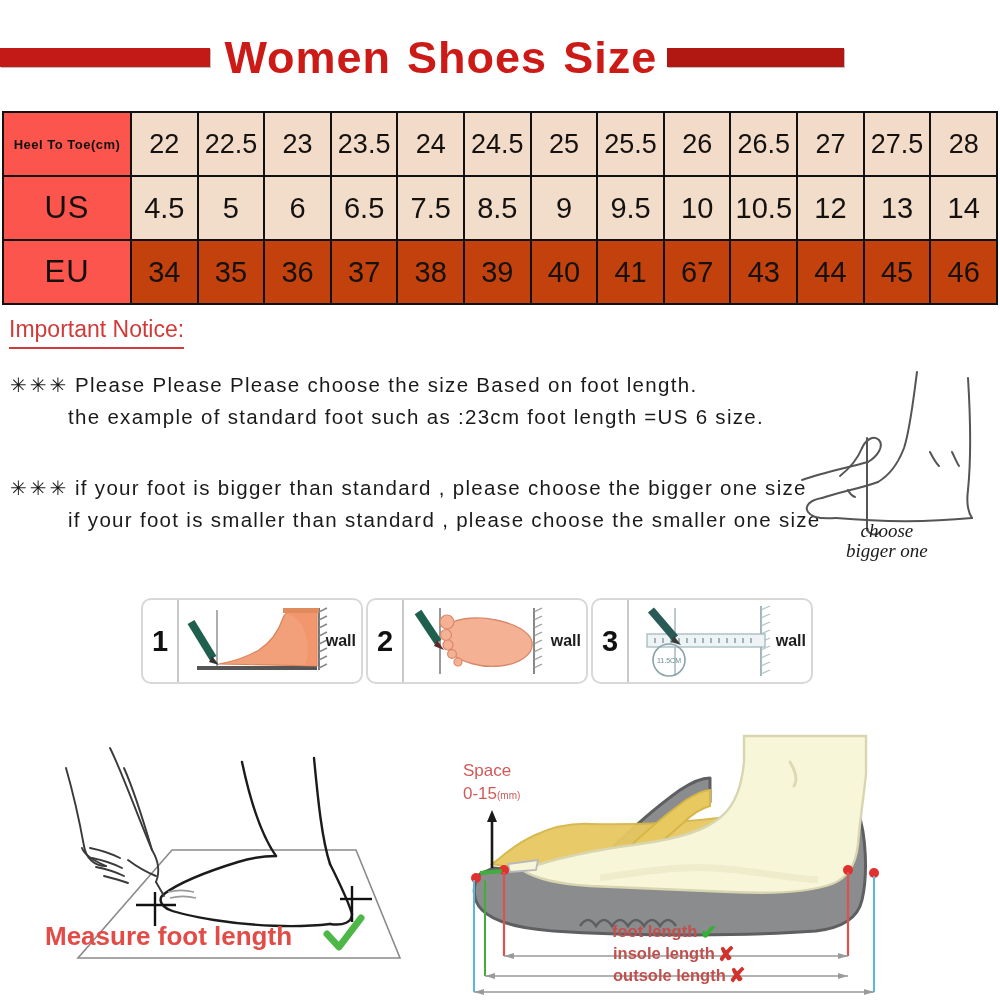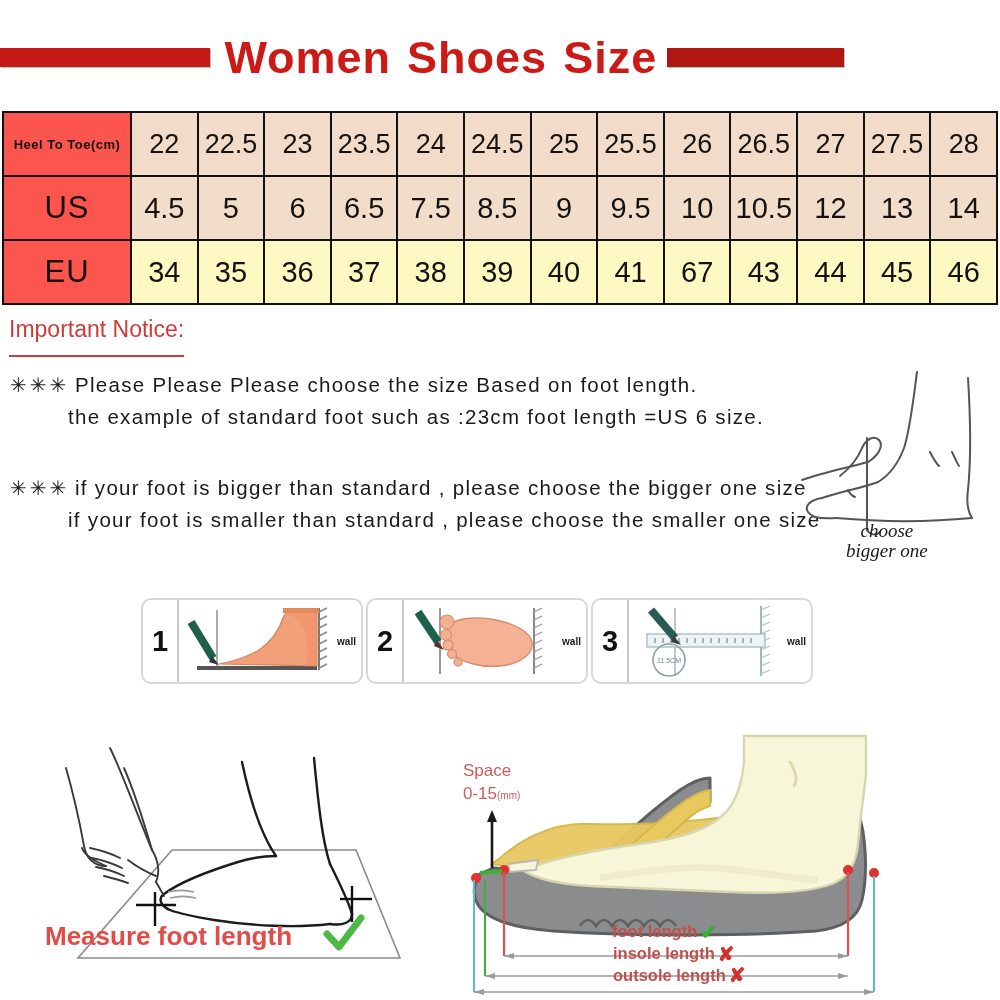--- a/index.html
+++ b/index.html
@@ -49,27 +49,27 @@
     padding: 0;
   }
   .rowlabel {
     background: #fb554d; color: #2a0a08;
     font-weight: 700; width: 128px;
   }
   .rowlabel.small { font-size: 13px; letter-spacing: 0.5px; font-weight: 700; }
   .rowlabel.big  { font-size: 31px; letter-spacing: 1px; font-weight: 400; }
   .cell-cm { background: #f2dcc9; font-size: 27px; margin-top: 42px; }
   .cell-us { background: #f2ddcb; font-size: 29px; }
-  .cell-eu { background: #fef9c3; font-size: 29px; }
+  .cell-eu { background: #c2410c; font-size: 29px; }
 
   
   .notice-head {
     position: absolute; left: 9px; top: 316px;
     color: #cf3b38; font-size: 23px;
-    border-bottom: 2px solid #cf3b38; padding-bottom: 12px;
+    border-bottom: 2px solid #cf3b38; padding-bottom: 4px;
     font-family: "Liberation Sans", sans-serif;
   }
   .notice-block { position: absolute; left: 10px; color: #1a1a1a; }
   .notice-line {
     font-size: 20.5px; white-space: nowrap; line-height: 1.55;
     font-family: "Liberation Sans", sans-serif;
   }
   .stars { letter-spacing: 3px; font-size: 20px; }
   .nb1 { top: 369px; }
   .nb2 { top: 472px; }
@@ -93,21 +93,21 @@
   }
   .step-num {
     width: 38px; height: 100%;
     display: flex; align-items: center; justify-content: center;
     font-size: 29px; font-weight: 700; color: #111;
     border-right: 2px solid #c9c9c9;
   }
   .step-art { flex: 1; height: 100%; position: relative; }
   .wall-label {
     position: absolute; right: 5px; top: 50%; transform: translateY(-50%);
-    font-size: 10px; font-weight: 700; color: #1c1c1c;
+    font-size: 16px; font-weight: 700; color: #1c1c1c;
   }
 
   
   .measure-panel { position: absolute; left: 0; top: 700px; width: 430px; height: 300px; }
   .measure-caption {
     position: absolute; left: 45px; top: 921px;
     font-size: 26px; font-weight: 700; color: #e24b46;
     font-family: "Liberation Sans", sans-serif; white-space: nowrap;
   }
   .measure-check { position: absolute; left: 322px; top: 912px; }

